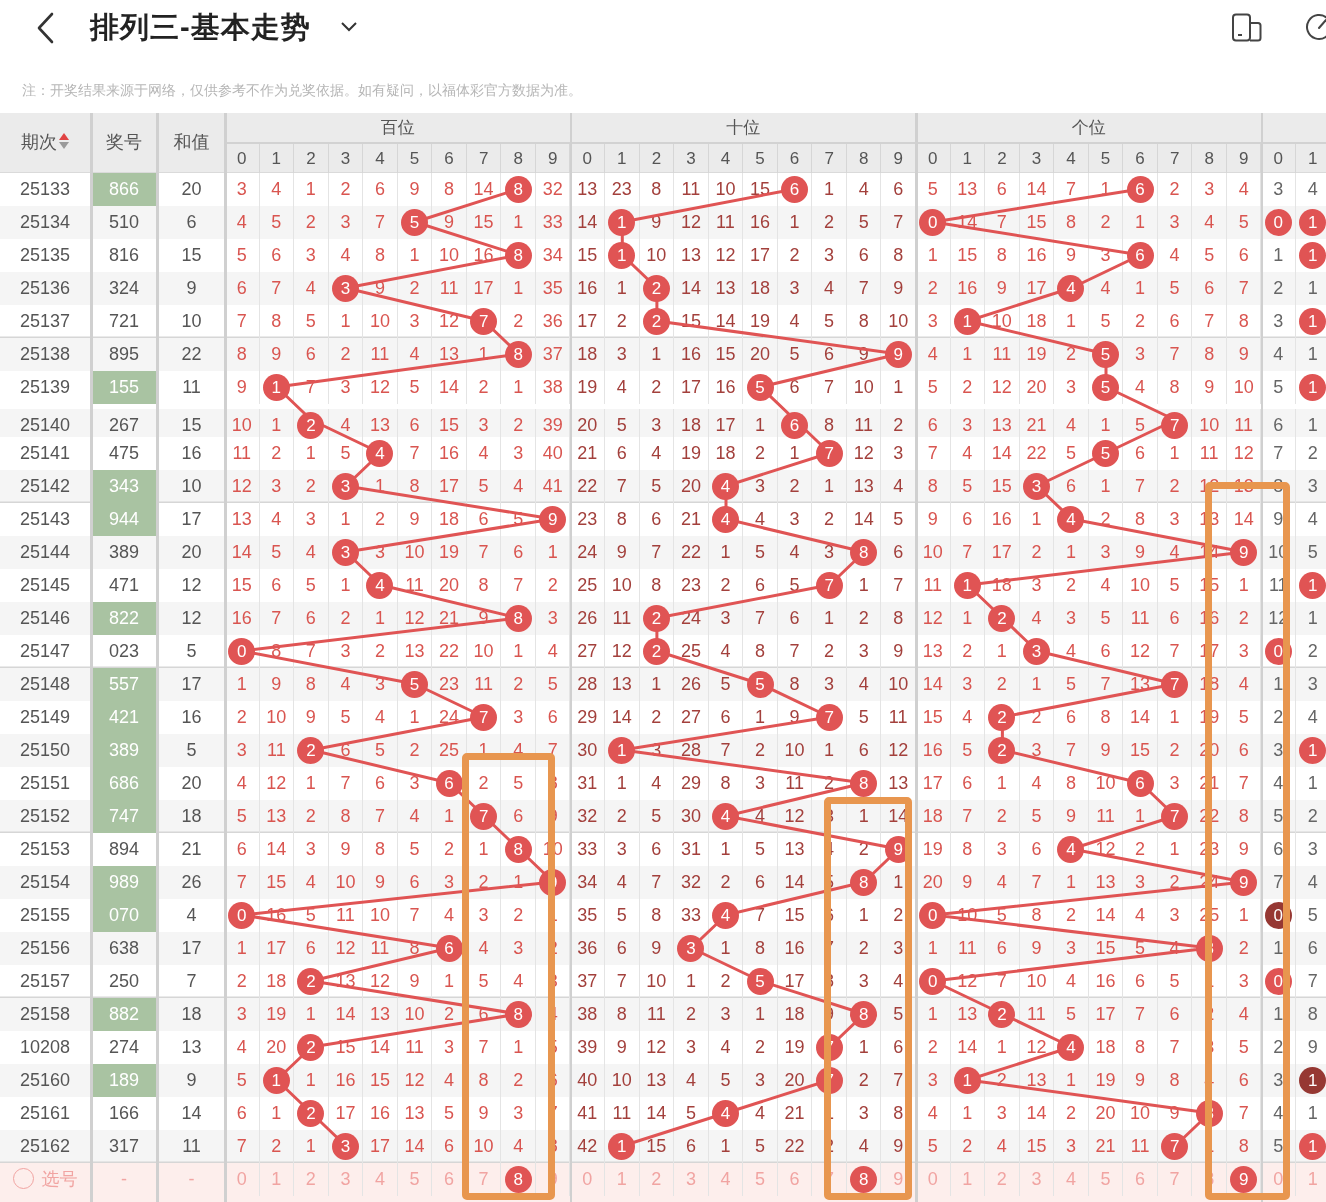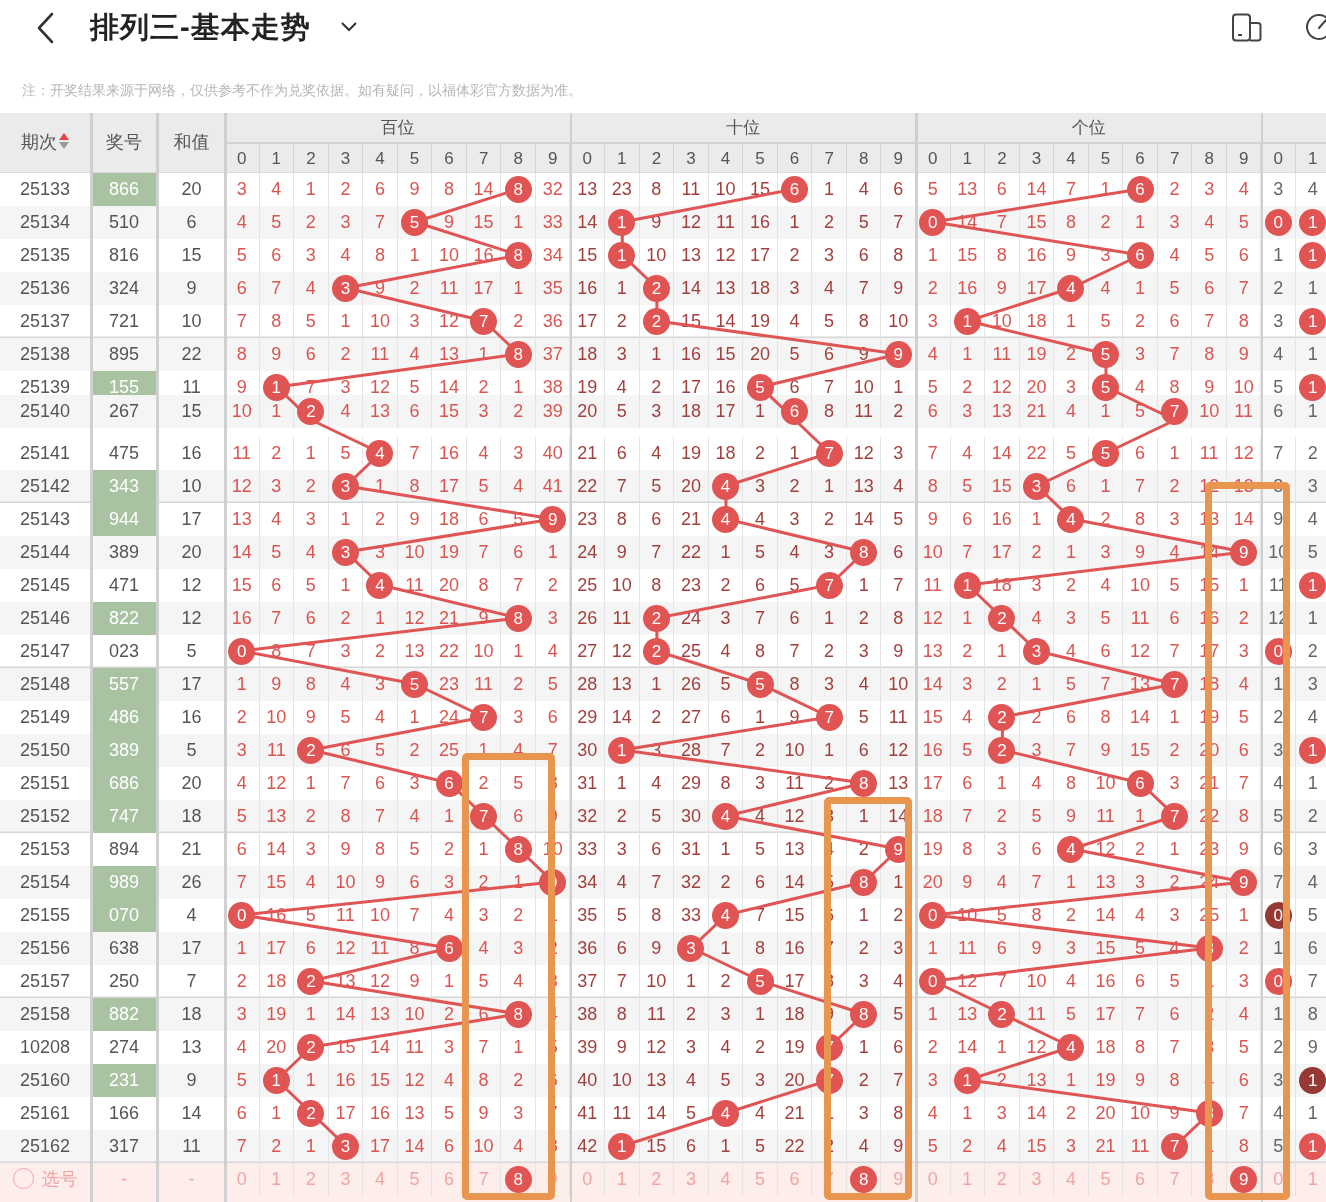--- a/index.html
+++ b/index.html
@@ -438,21 +438,21 @@
         </div>
         <div class="cell gc g2" style="left: 1123.3px;">4</div>
         <div class="cell gc g2" style="left: 1157.85px;">8</div>
         <div class="cell gc g2" style="left: 1192.4px;">9</div>
         <div class="cell gc g2" style="left: 1226.95px;">10</div>
         <div class="cell gc g3" style="left: 1261.5px;">5</div>
         <div class="cell gc g3" style="left: 1296.05px;">
           <span class="ball">1</span>
         </div>
       </div>
-      <div class="row alt" style="top: 222px;">
+      <div class="row alt" style="top: 236px;">
         <div class="cell c-period">25140</div>
         <div class="cell c-number">267</div>
         <div class="cell c-sum">15</div>
         <div class="cell gc g0" style="left: 225px;">10</div>
         <div class="cell gc g0" style="left: 259.55px;">1</div>
         <div class="cell gc g0" style="left: 294.1px;">
           <span class="ball">2</span>
         </div>
         <div class="cell gc g0" style="left: 328.65px;">4</div>
         <div class="cell gc g0" style="left: 363.2px;">13</div>
@@ -831,21 +831,21 @@
         <div class="cell gc g2" style="left: 1157.85px;">
           <span class="ball">7</span>
         </div>
         <div class="cell gc g2" style="left: 1192.4px;">18</div>
         <div class="cell gc g2" style="left: 1226.95px;">4</div>
         <div class="cell gc g3" style="left: 1261.5px;">1</div>
         <div class="cell gc g3" style="left: 1296.05px;">3</div>
       </div>
       <div class="row" style="top: 528px;">
         <div class="cell c-period">25149</div>
-        <div class="cell c-number rep">486</div>
+        <div class="cell c-number rep">421</div>
         <div class="cell c-sum">16</div>
         <div class="cell gc g0" style="left: 225px;">2</div>
         <div class="cell gc g0" style="left: 259.55px;">10</div>
         <div class="cell gc g0" style="left: 294.1px;">9</div>
         <div class="cell gc g0" style="left: 328.65px;">5</div>
         <div class="cell gc g0" style="left: 363.2px;">4</div>
         <div class="cell gc g0" style="left: 397.75px;">1</div>
         <div class="cell gc g0" style="left: 432.3px;">24</div>
         <div class="cell gc g0" style="left: 466.85px;">
           <span class="ball">7</span>
@@ -1310,21 +1310,21 @@
         <div class="cell gc g2" style="left: 1088.75px;">18</div>
         <div class="cell gc g2" style="left: 1123.3px;">8</div>
         <div class="cell gc g2" style="left: 1157.85px;">7</div>
         <div class="cell gc g2" style="left: 1192.4px;">3</div>
         <div class="cell gc g2" style="left: 1226.95px;">5</div>
         <div class="cell gc g3" style="left: 1261.5px;">2</div>
         <div class="cell gc g3" style="left: 1296.05px;">9</div>
       </div>
       <div class="row alt" style="top: 891px;">
         <div class="cell c-period">25160</div>
-        <div class="cell c-number rep">231</div>
+        <div class="cell c-number rep">189</div>
         <div class="cell c-sum">9</div>
         <div class="cell gc g0" style="left: 225px;">5</div>
         <div class="cell gc g0" style="left: 259.55px;">
           <span class="ball">1</span>
         </div>
         <div class="cell gc g0" style="left: 294.1px;">1</div>
         <div class="cell gc g0" style="left: 328.65px;">16</div>
         <div class="cell gc g0" style="left: 363.2px;">15</div>
         <div class="cell gc g0" style="left: 397.75px;">12</div>
         <div class="cell gc g0" style="left: 432.3px;">4</div>

